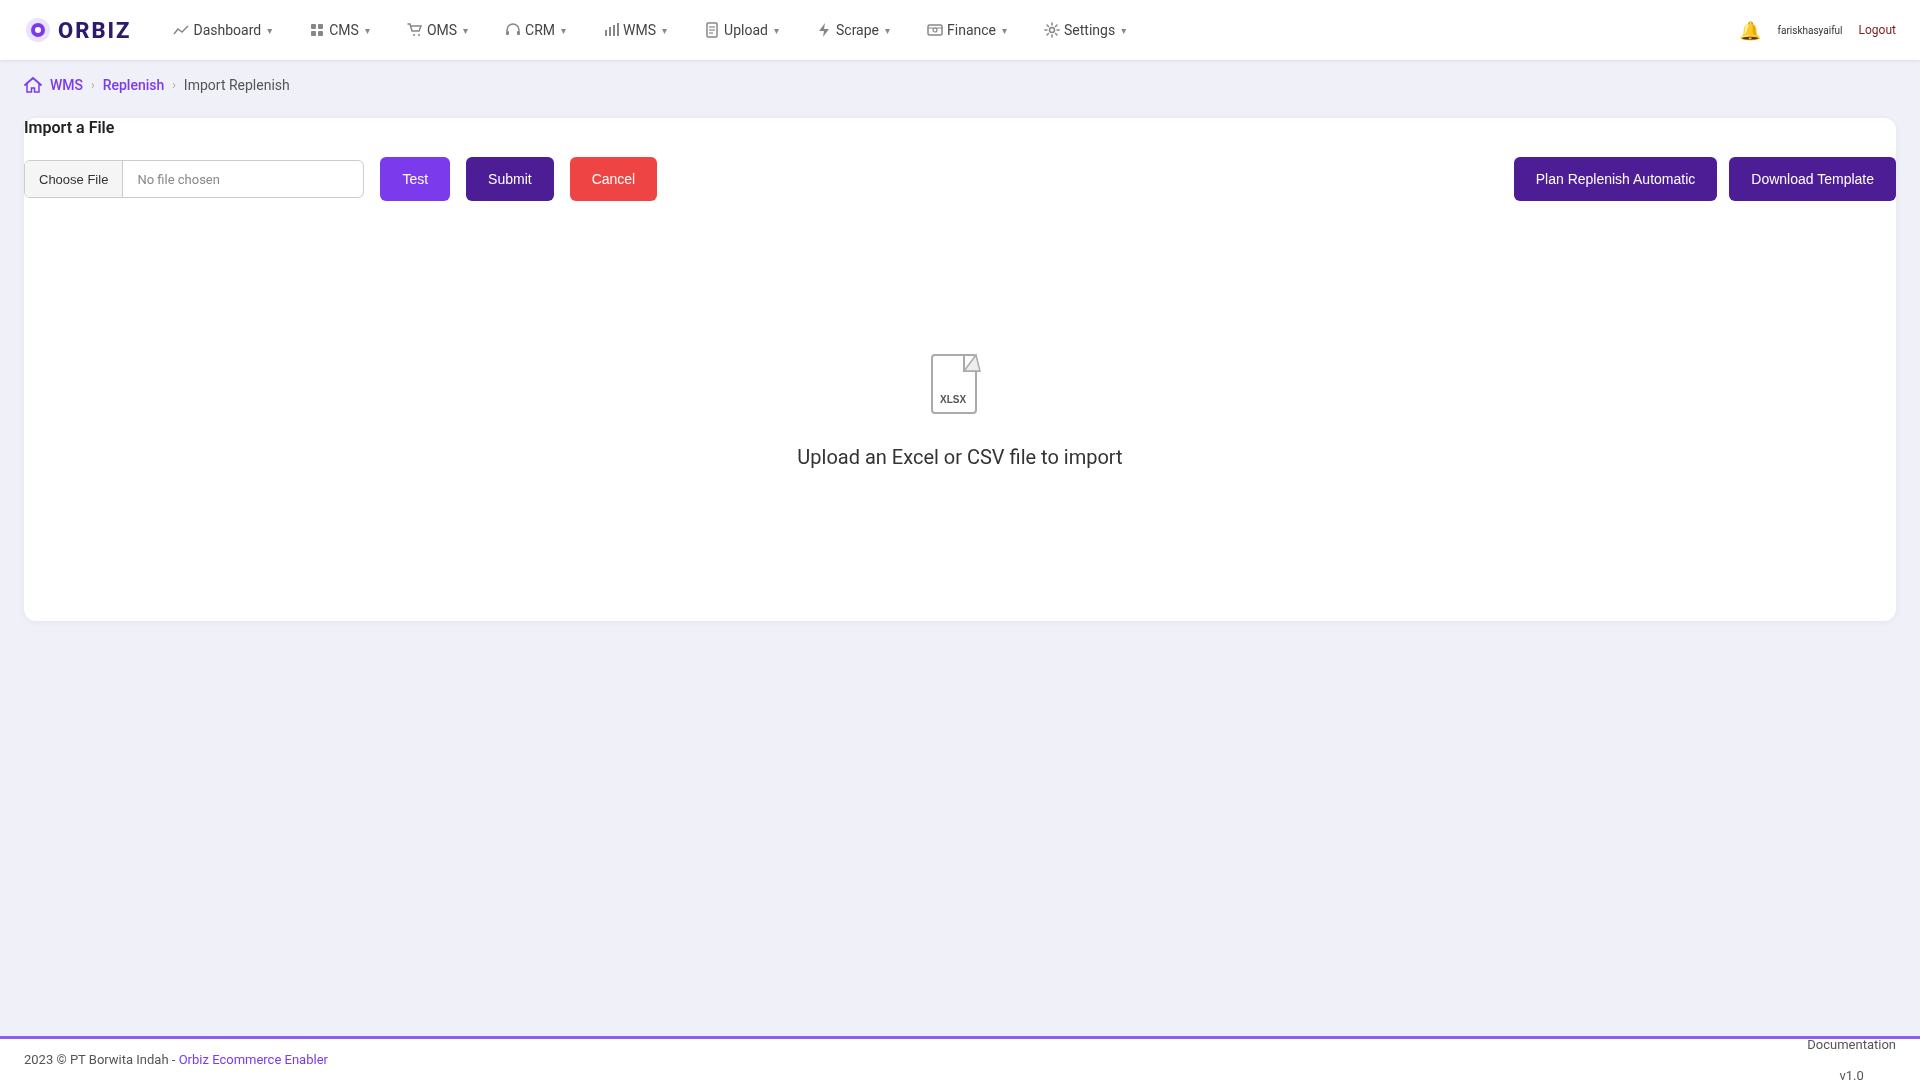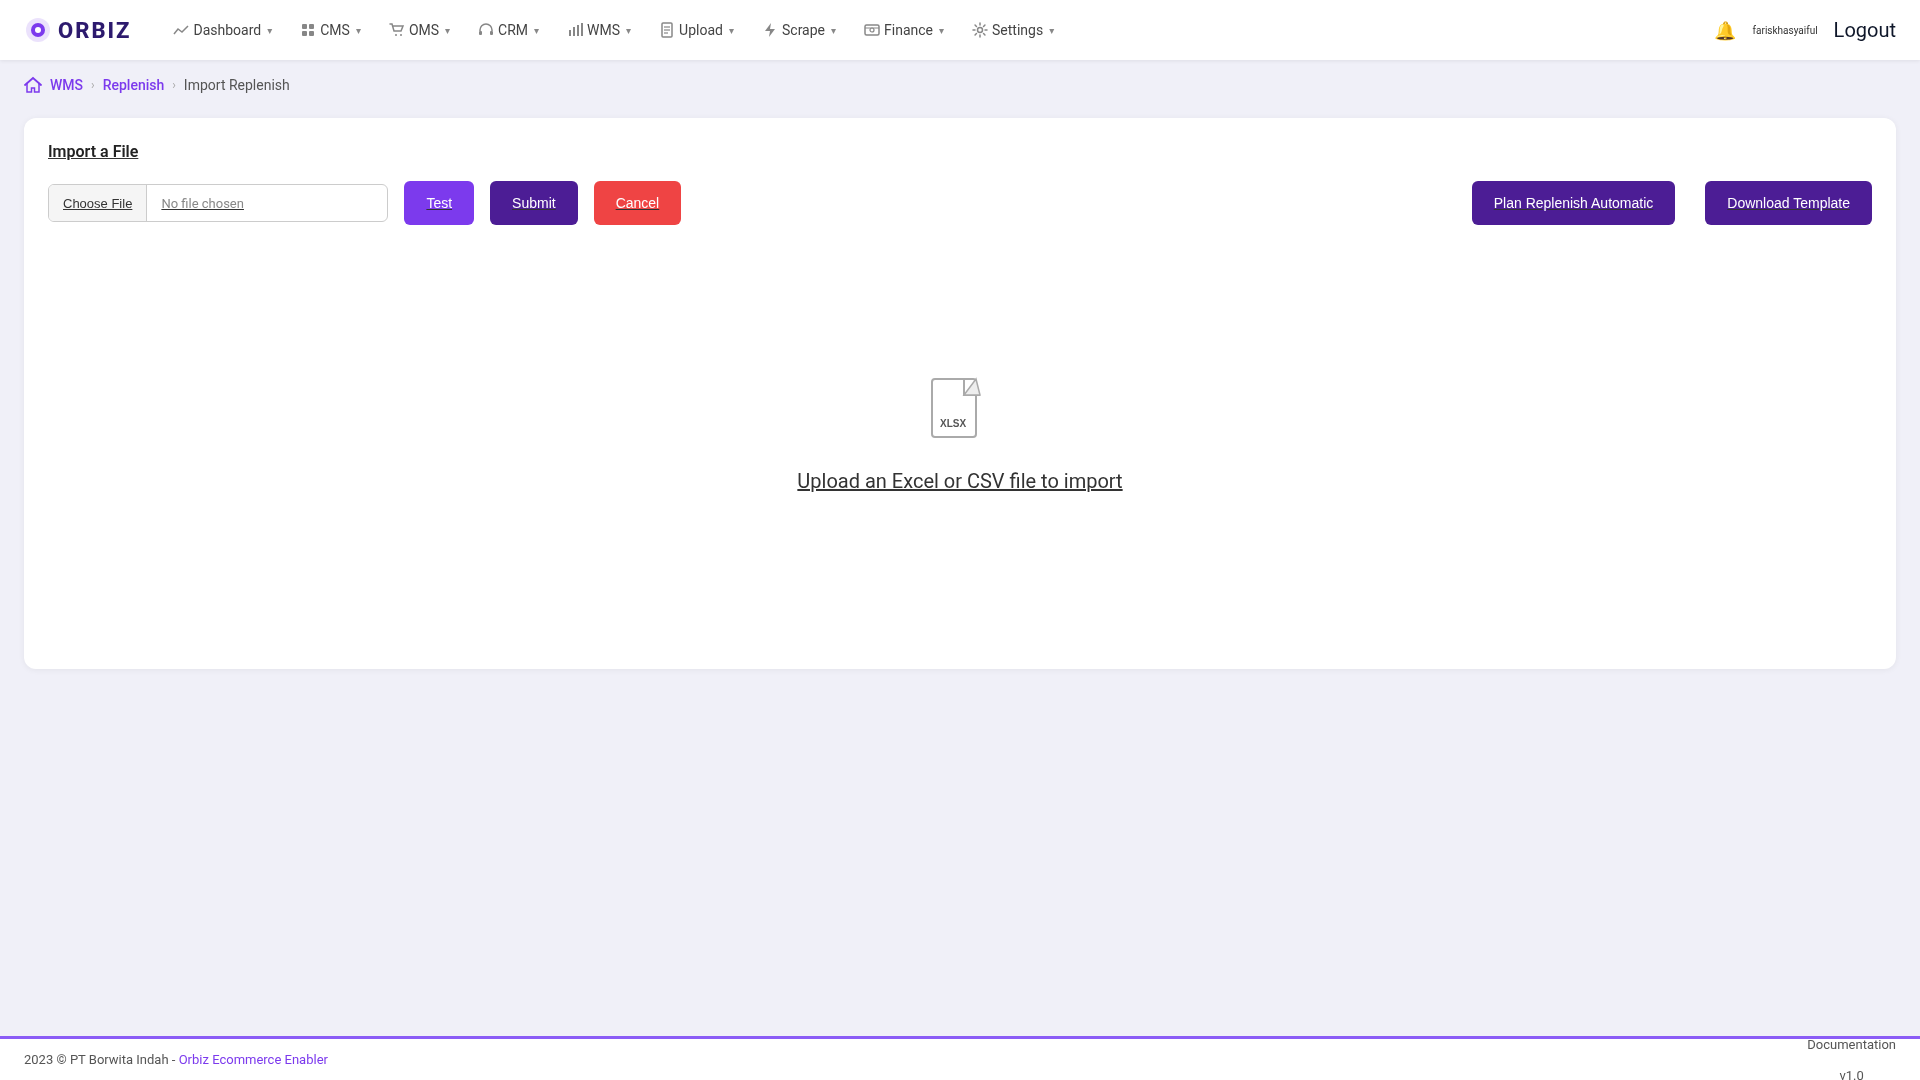--- a/index.html
+++ b/index.html
@@ -42,21 +42,21 @@
     .logo-text {
       font-size: 22px;
       font-weight: 800;
       color: #2d1a6e;
       letter-spacing: 2px;
     }
 
     .nav-items {
       display: flex;
       align-items: center;
-      gap: 8px;
+      gap: 17px;
       flex: 1;
     }
 
     .nav-item {
       display: flex;
       align-items: center;
       gap: 4px;
       padding: 6px 10px;
       border-radius: 6px;
       cursor: pointer;
@@ -85,22 +85,22 @@
       margin-left: auto;
     }
 
     .nav-username {
       font-size: 10px;
       color: #333;
       cursor: pointer;
     }
 
     .nav-logout {
-      font-size: 20px;
-      color: #0f172a;
+      font-size: 12px;
+      color: #7f1d1d;
       cursor: pointer;
     }
 
     .nav-bell {
       font-size: 18px;
       color: #555;
       cursor: pointer;
     }
 
     
@@ -127,22 +127,20 @@
     .breadcrumb-current {
       color: #555;
     }
 
     
     .main-card {
       margin: 8px 24px;
       background: #fff;
       border-radius: 12px;
       box-shadow: 0 1px 6px rgba(0,0,0,0.06);
-      padding: 24px;
-      text-decoration: underline;
     }
 
     .card-title {
       font-size: 16px;
       font-weight: 600;
       color: #222;
       margin-bottom: 20px;
     }
 
     .file-upload-row {
@@ -212,21 +210,21 @@
       margin-left: auto;
     }
 
     .btn-download {
       background: #4c1d95;
       color: #fff;
     }
 
     .right-buttons {
       display: flex;
-      gap: 30px;
+      gap: 12px;
       margin-left: auto;
     }
 
     
     .drop-zone {
       display: flex;
       flex-direction: column;
       align-items: center;
       justify-content: center;
       min-height: 420px;

